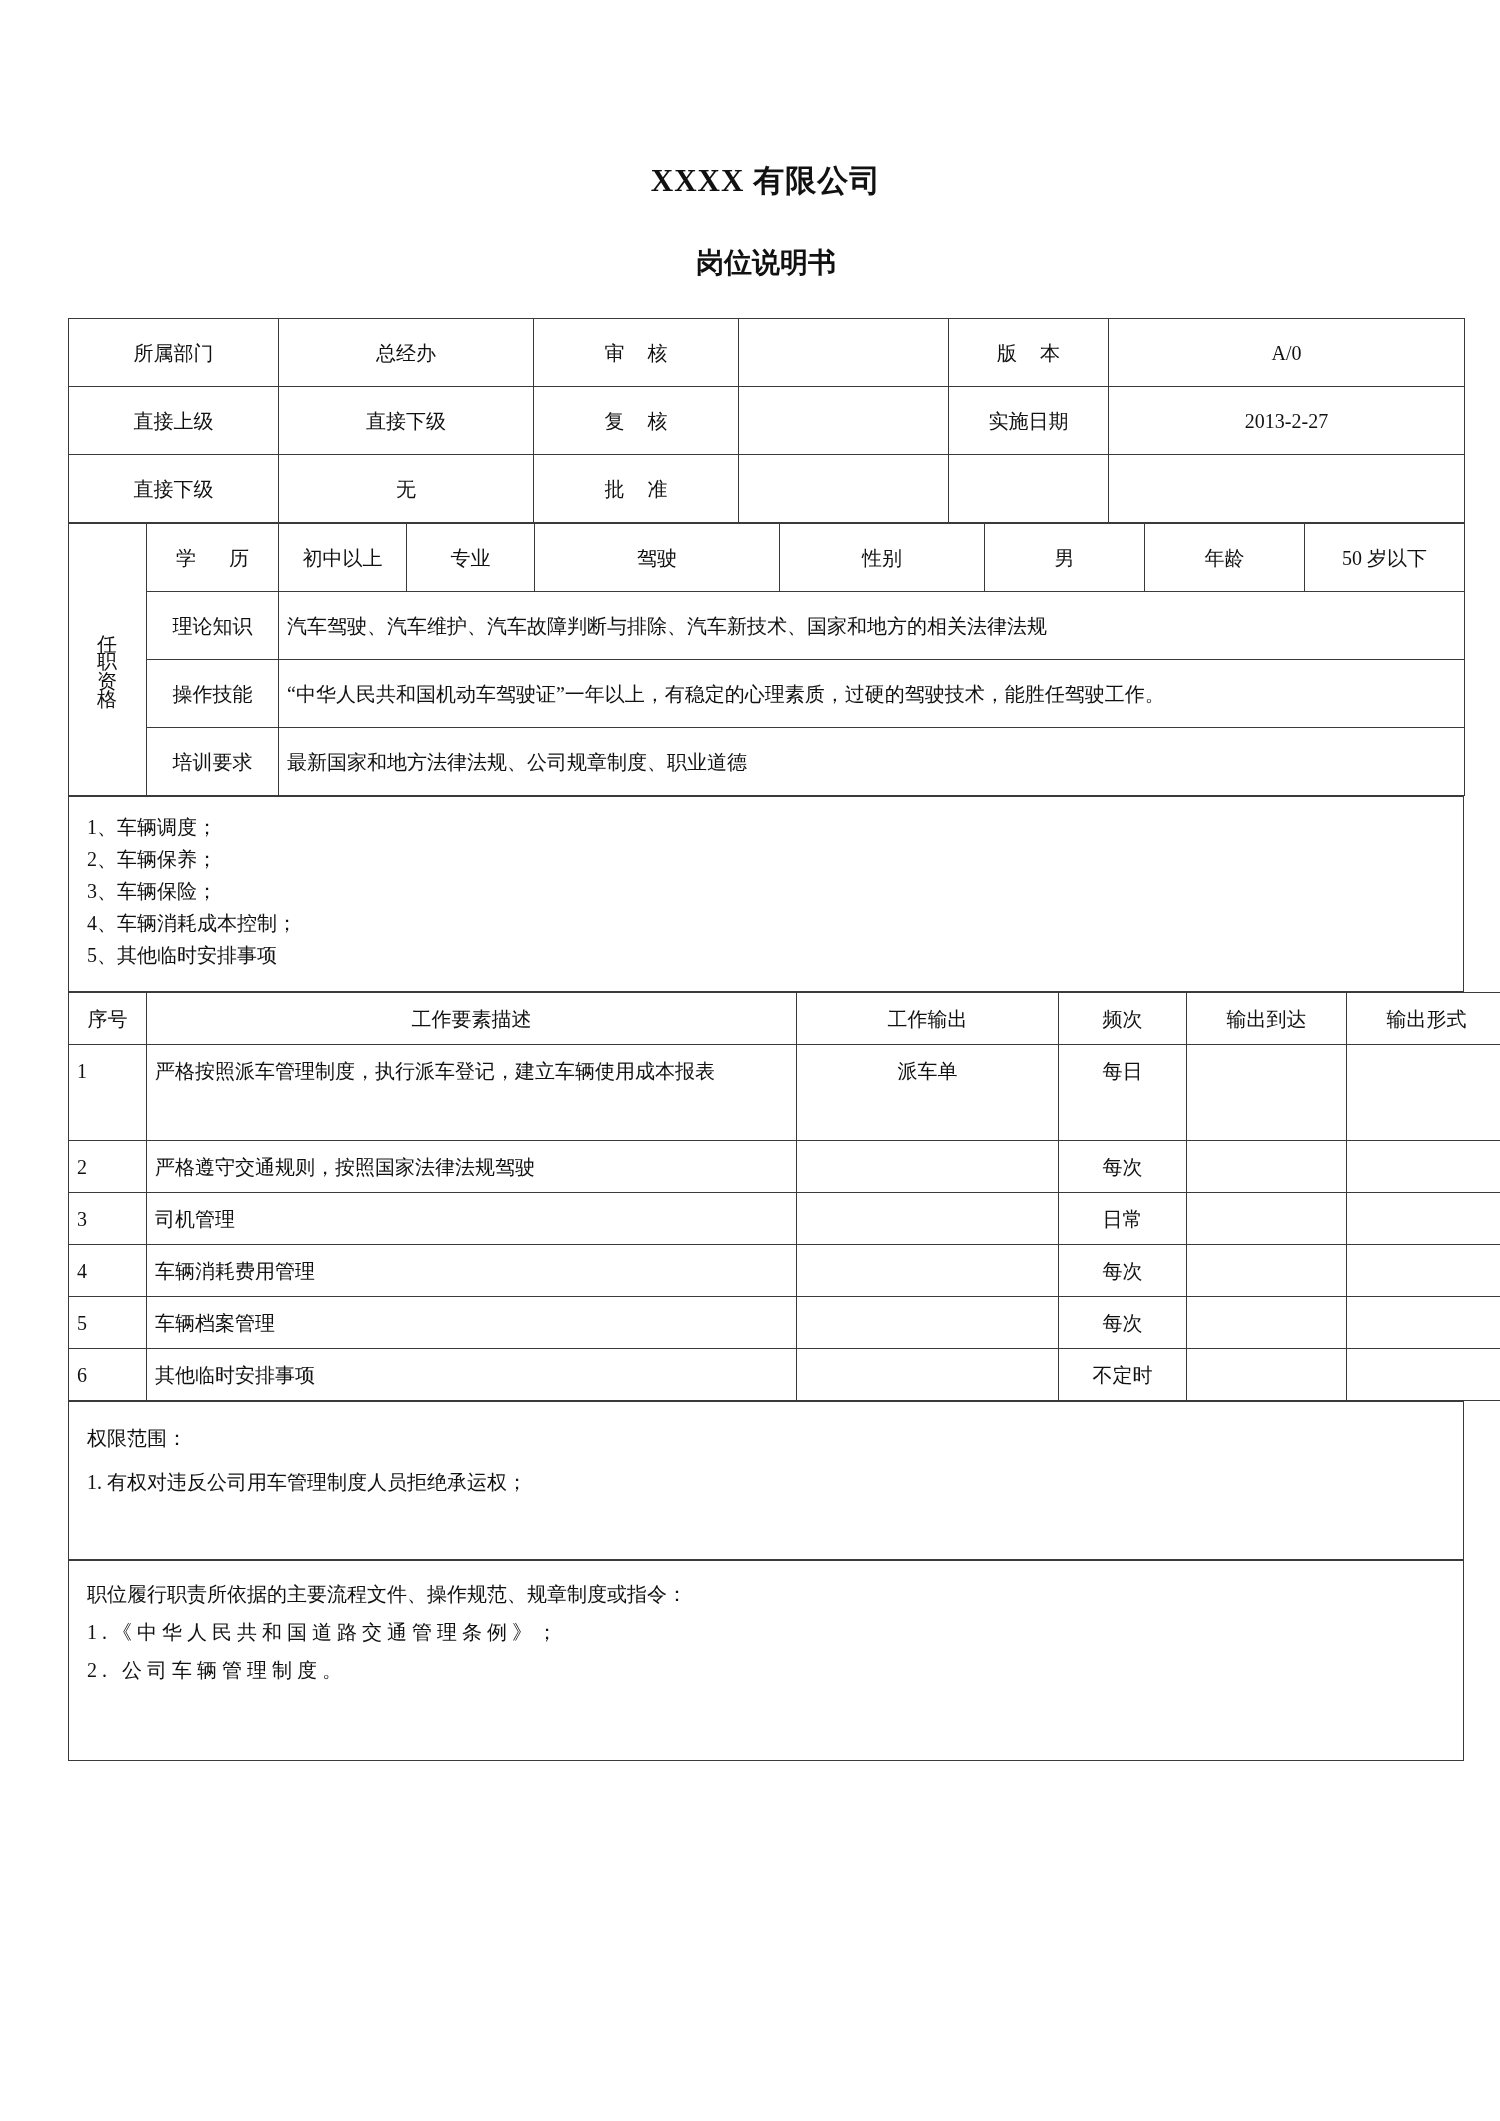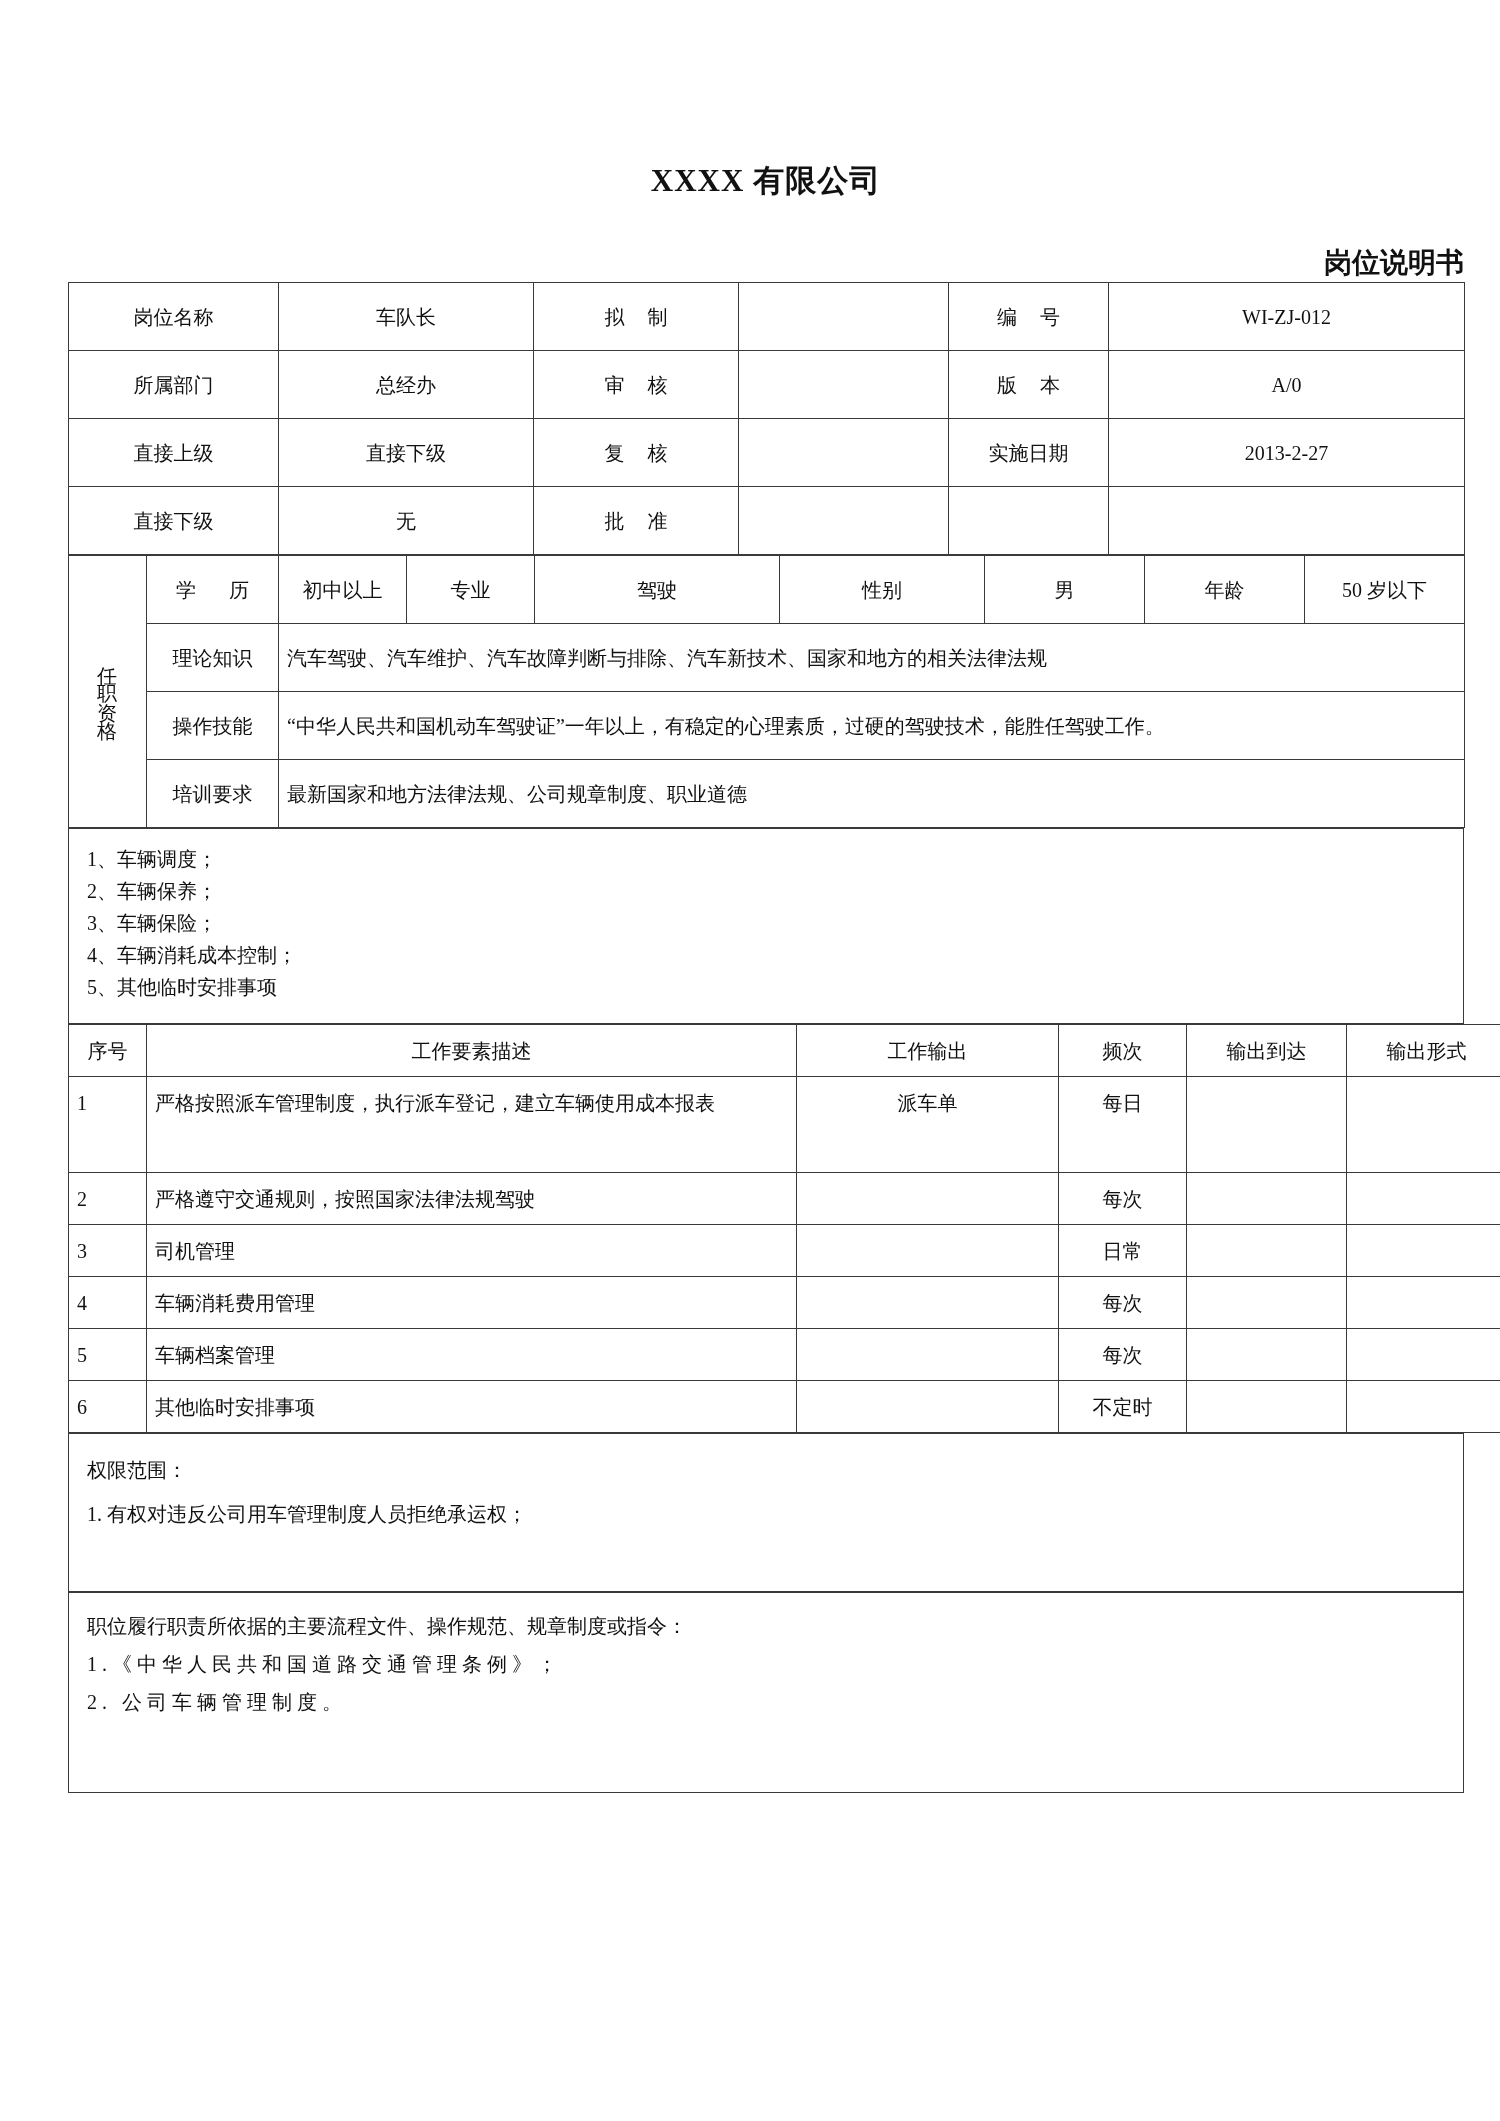--- a/index.html
+++ b/index.html
@@ -29,24 +29,25 @@
   }
   .doc-title {
     text-align: center;
     font-size: 31px;
     font-weight: bold;
     letter-spacing: 1px;
     margin-top: 160px;
     font-family: "Liberation Serif", "DejaVu Serif", serif;
   }
   .doc-subtitle {
-    text-align: right;
+    text-align: center;
     font-size: 28px;
     font-weight: bold;
     margin-top: 42px;
+    margin-bottom: 36px;
     font-family: Liberation Serif, serif;
   }
   table.grid {
     border-collapse: collapse;
     width: 1396px;
     table-layout: fixed;
   }
   table.grid td {
     border: 1.5px solid #3a3a3a;
     font-size: 20px;
@@ -107,28 +108,20 @@
       <colgroup>
         <col style="width:210px">
         <col style="width:255px">
         <col style="width:205px">
         <col style="width:210px">
         <col style="width:160px">
         <col style="width:356px">
       </colgroup>
       <tbody>
         <tr class="rowh">
-          <td class="c">岗位名称</td>
-          <td class="c">车队长</td>
-          <td class="c spaced2">拟    制</td>
-          <td class="c"></td>
-          <td class="c spaced2">编    号</td>
-          <td class="c">WI-ZJ-012</td>
-        </tr>
-        <tr class="rowh">
           <td class="c">所属部门</td>
           <td class="c">总经办</td>
           <td class="c spaced2">审    核</td>
           <td class="c"></td>
           <td class="c spaced2">版    本</td>
           <td class="c">A/0</td>
         </tr>
         <tr class="rowh">
           <td class="c">直接上级</td>
           <td class="c">直接下级</td>

